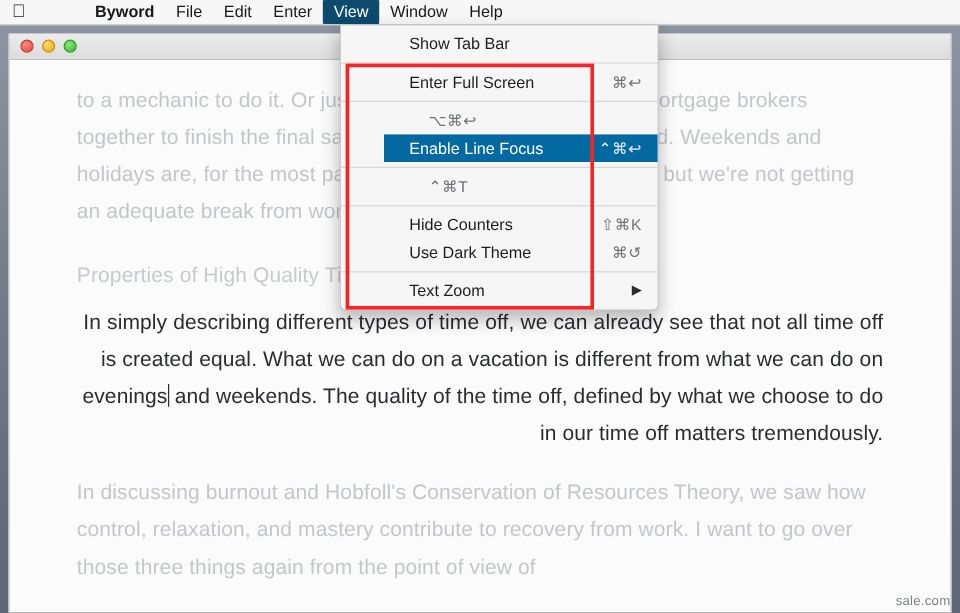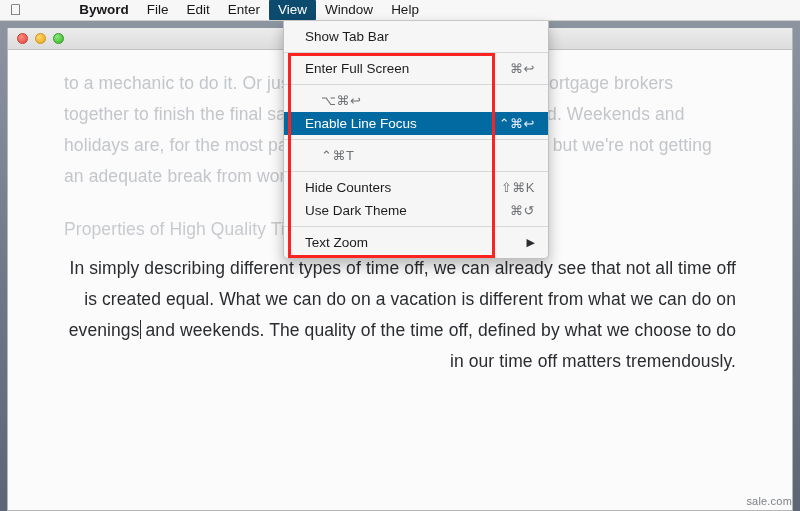--- a/index.html
+++ b/index.html
@@ -143,20 +143,21 @@
   }
   .mrow {
     display: flex;
     align-items: flex-end;
     justify-content: space-between;
     height: 23px;
     padding: 0 13px 0 21px;
     color: #1d1d1f;
     white-space: nowrap;
     box-sizing: border-box;
+    margin-left: 36px;
   }
   .mrow .lbl { line-height: 23px; }
   .mrow .key {
     color: #6f7276;
     font-size: 13px;
     letter-spacing: 0.5px;
     margin-left: 16px;
     line-height: 23px;
   }
   .mrow.active {
@@ -221,20 +222,21 @@
     <div class="spacer-sm"></div>
 
     <p class="para head">Properties of High Quality Time Off</p>
 
     <div class="spacer-sm"></div>
 
     <p class="para focus"><span>In simply describing different types of time off, we can already see that not all time off is created equal. What we can do on a vacation is different from what we can do on evenings</span><span class="caret"></span><span> and weekends. The quality of the time off, defined by what we choose to do in our time off matters tremendously.</span></p>
 
     <div class="spacer-md"></div>
 
+    <p class="para dim">In discussing burnout and Hobfoll's Conservation of Resources Theory, we saw how control, relaxation, and mastery contribute to recovery from work. I want to go over those three things again from the point of view of</p>
 
   </div>
 </div>
 
 <div id="menubar">
   <span class="mb-apple"></span>
   <span class="mb-item app-name">Byword</span>
   <span class="mb-item">File</span>
   <span class="mb-item">Edit</span>
   <span class="mb-item">Enter</span>

